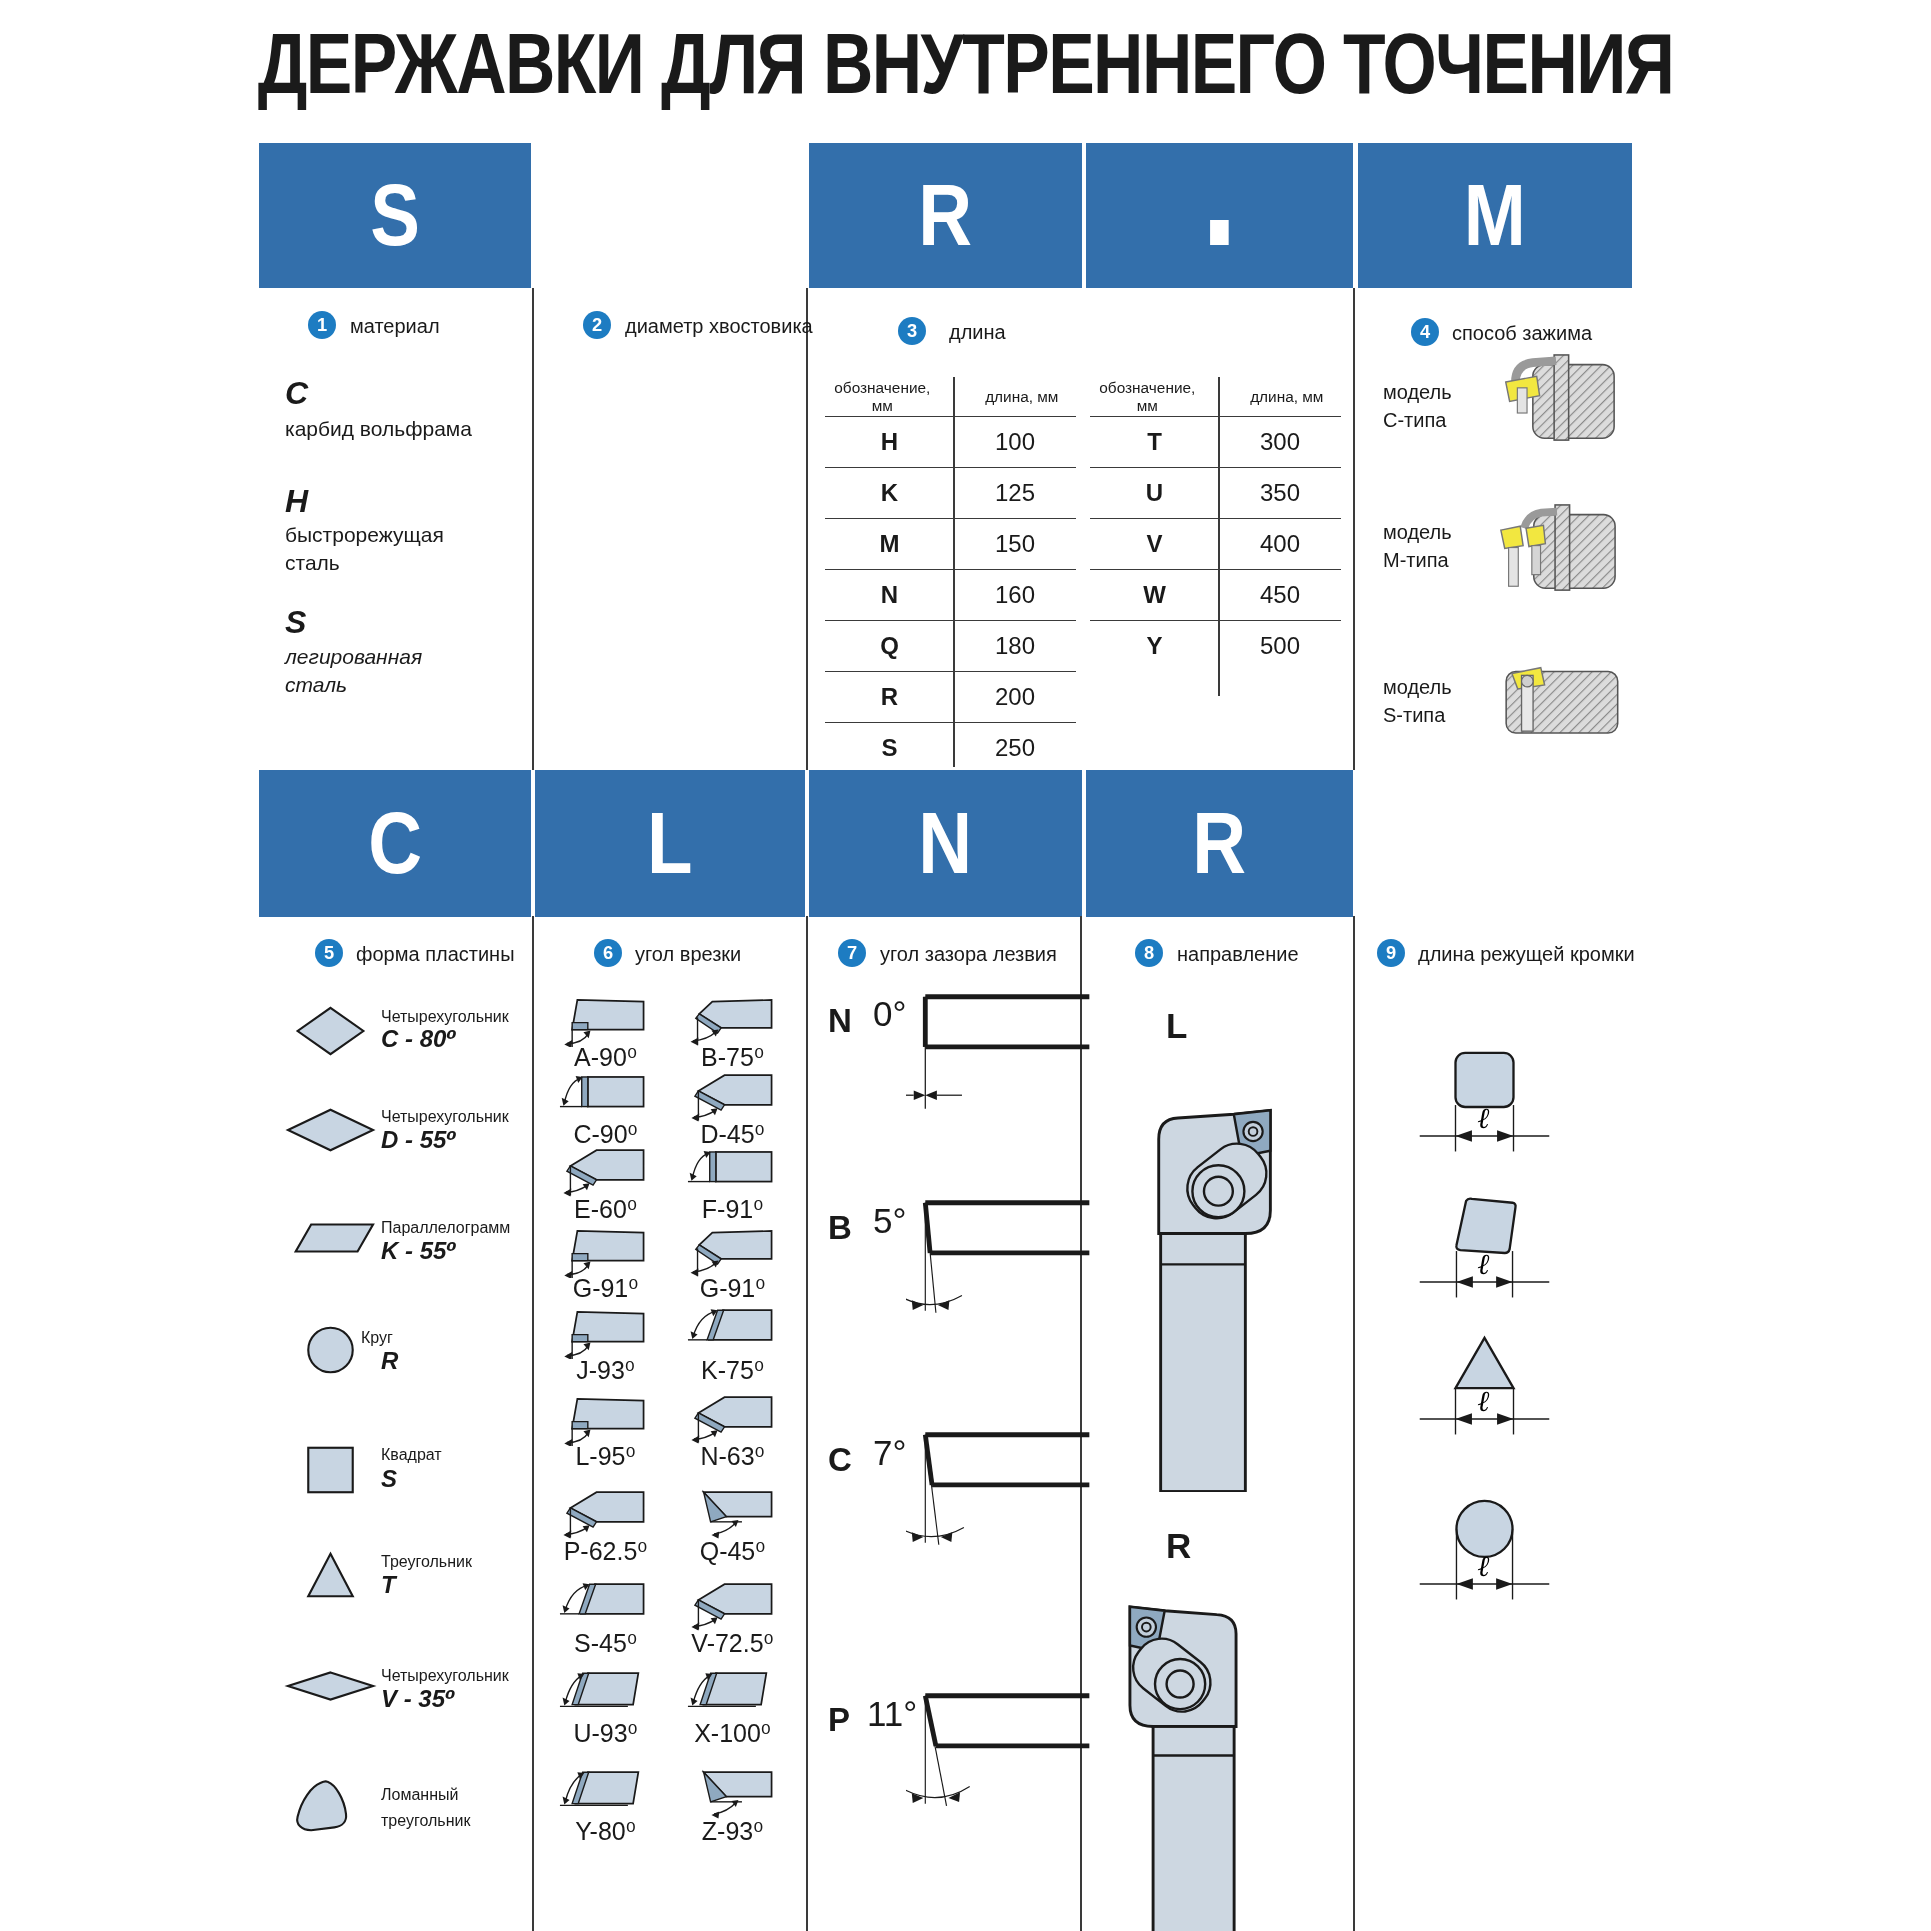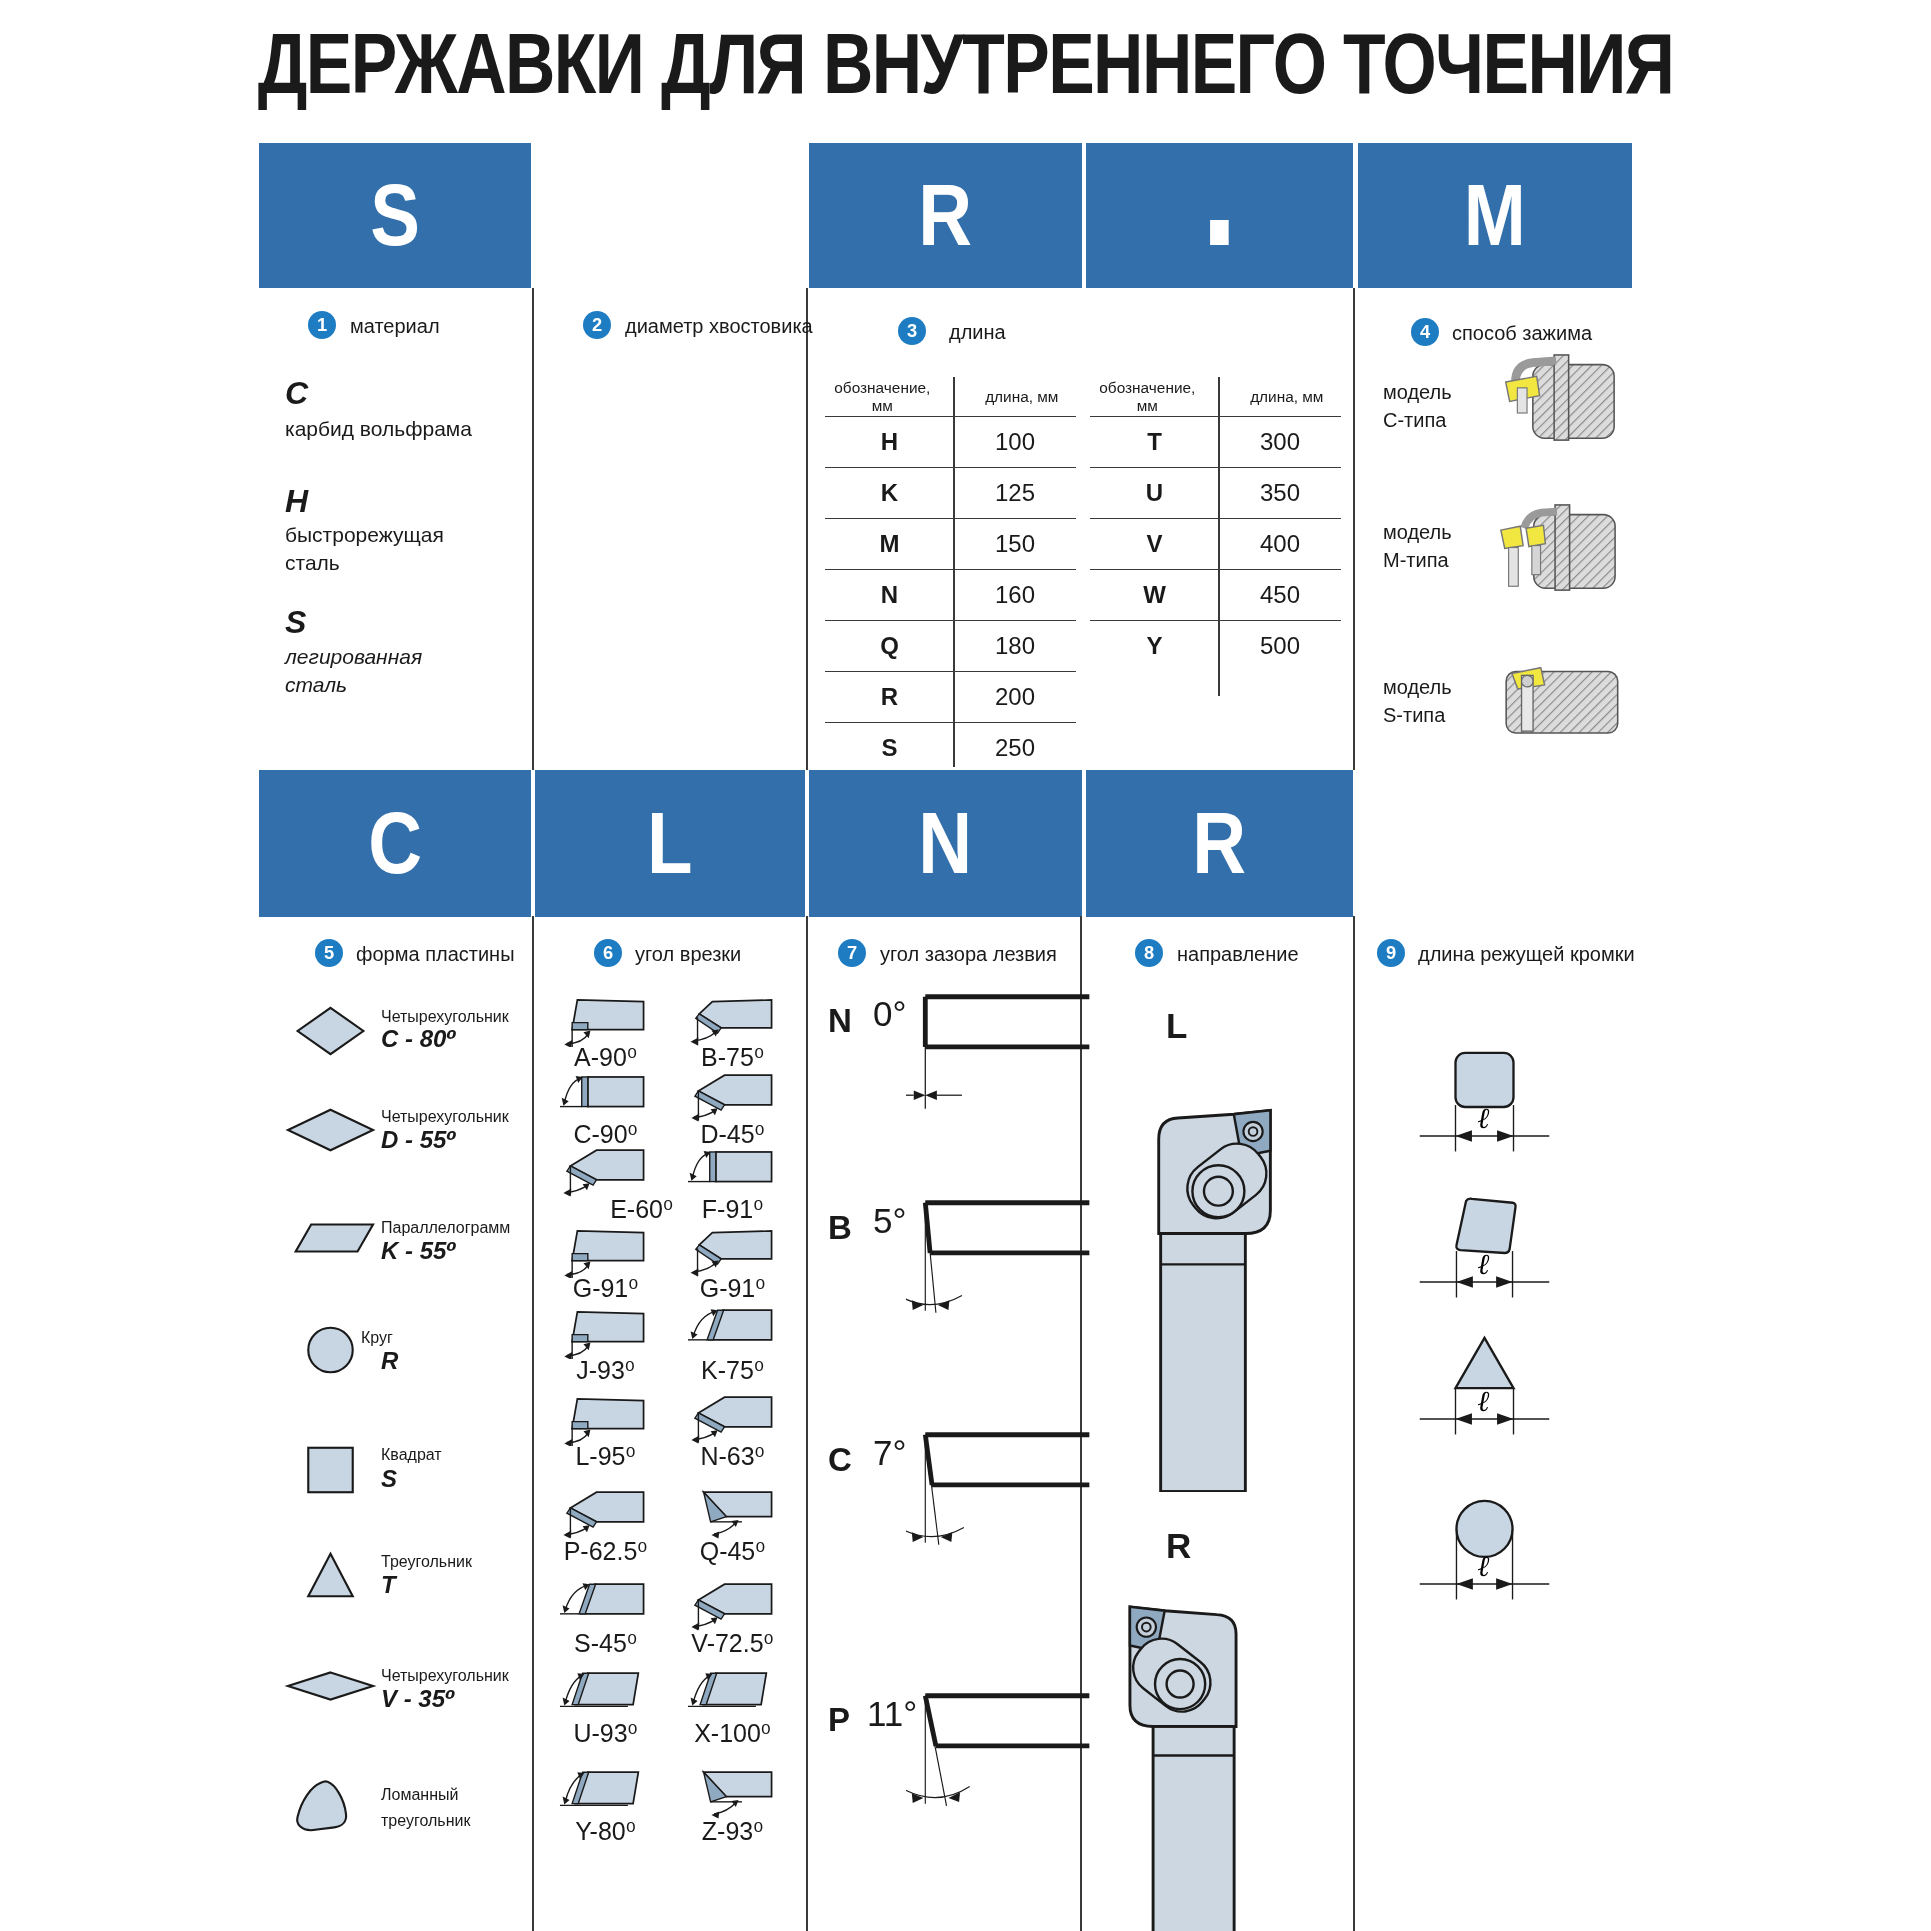--- a/index.html
+++ b/index.html
@@ -392,21 +392,21 @@
         <use href="#sym-d"></use>
       </svg>
     </div>
   <div class="abs cutlabel" style="left:665px;top:1120px;">D-45⁰</div>
 
   <div class="abs" style="left:558px;top:1145px;">
       <svg width="91" height="54" viewBox="0 0 100 62">
         <use href="#sym-d"></use>
       </svg>
     </div>
-  <div class="abs cutlabel" style="left:538px;top:1195px;text-align:right;">E-60⁰</div>
+  <div class="abs cutlabel" style="left:538px;top:1195px;">E-60⁰</div>
   <div class="abs" style="left:686px;top:1145px;">
       <svg width="91" height="54" viewBox="0 0 100 62">
         <use href="#sym-c"></use>
       </svg>
     </div>
   <div class="abs cutlabel" style="left:665px;top:1195px;">F-91⁰</div>
 
   <div class="abs" style="left:558px;top:1224px;">
       <svg width="91" height="54" viewBox="0 0 100 62">
         <use href="#sym-a"></use>

